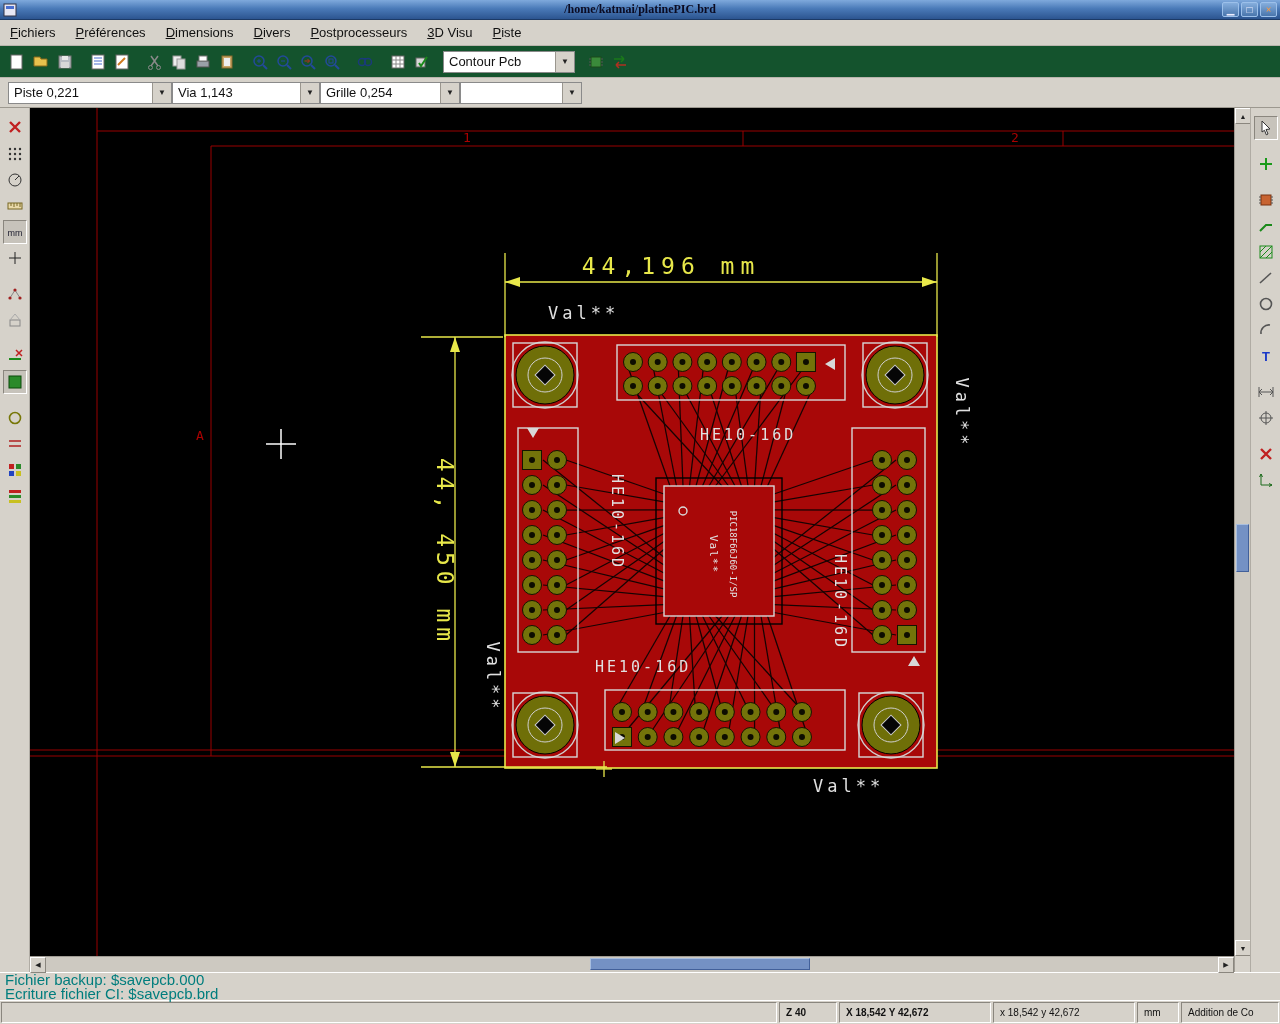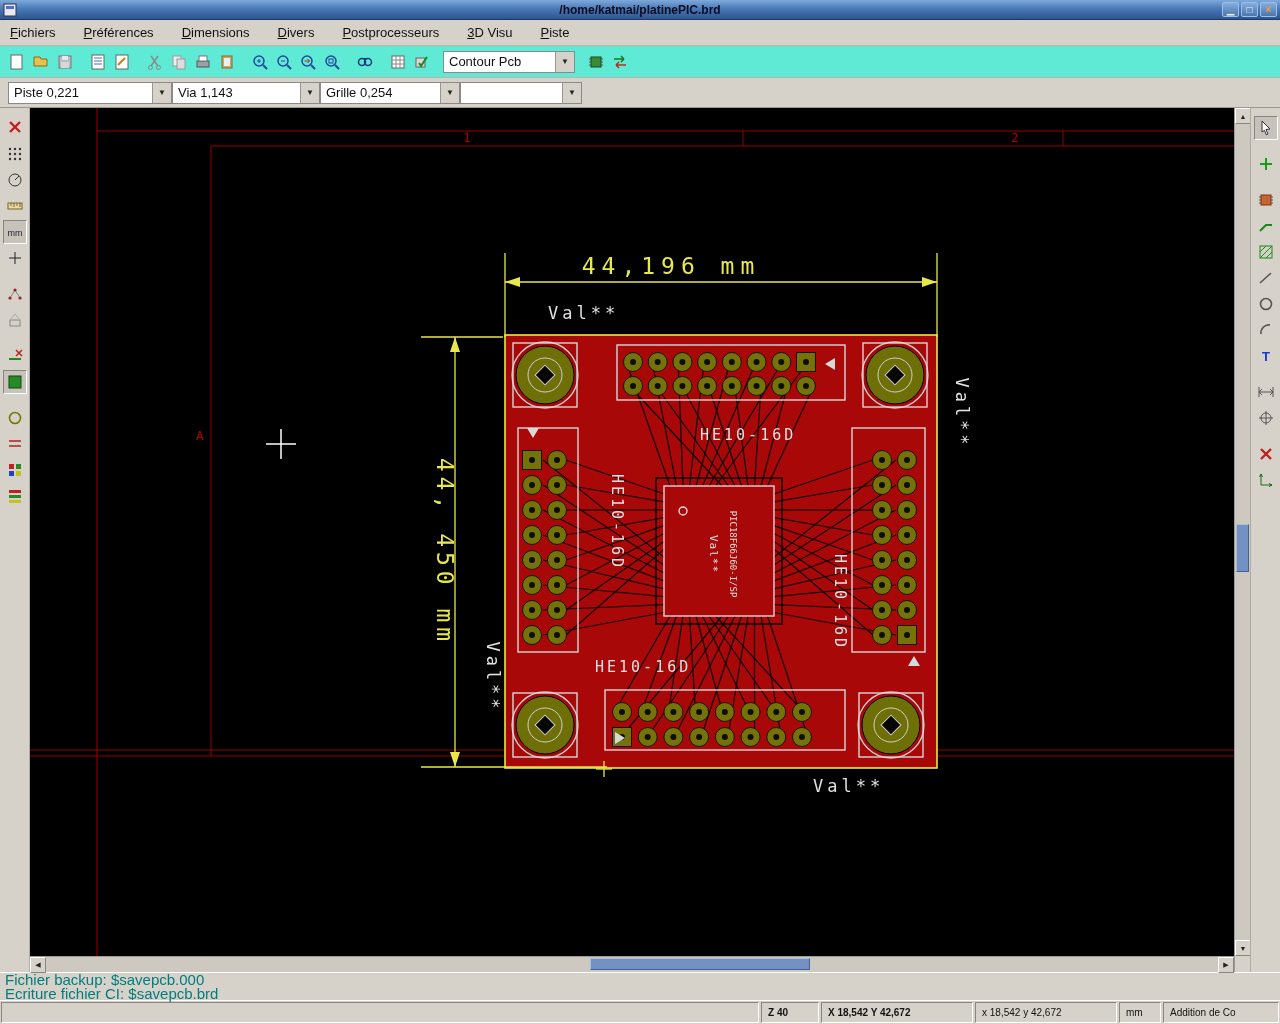--- a/index.html
+++ b/index.html
@@ -1,38 +1,38 @@
 <!DOCTYPE html>
 <html><head>
 <meta charset="utf-8">
 <style>
   *{margin:0;padding:0;box-sizing:border-box;}
   html,body{width:1280px;height:1024px;overflow:hidden;}
   body{font-family:"Liberation Sans",sans-serif;background:#d6d2ca;font-size:13px;color:#111;}
 
   
   .titlebar{height:20px;background:linear-gradient(180deg,#7fa9dc 0%,#4a7ab8 45%,#2c5590 100%);
-    display:flex;align-items:center;position:relative;padding:0 3px;border-bottom:1px solid #1c3a66;}
+    display:flex;align-items:center;position:relative;padding:0 3px;border-bottom:1px solid #1c3a66;font-family:Liberation Serif, serif;}
   .titlebar .title{position:absolute;left:0;right:0;text-align:center;font-weight:bold;
     color:#0b0b22;font-size:12px;}
   .winbtns{margin-left:auto;display:flex;gap:2px;z-index:2;}
   .wbtn{width:17px;height:15px;display:flex;align-items:center;justify-content:center;
     font-size:10px;color:#eef;background:linear-gradient(#85aedd,#4a76ad);
     border:1px solid #9cc0ea;border-radius:2px;cursor:default;}
   .wbtn.close{color:#ff9a3c;font-weight:bold;}
   .appicon{width:14px;height:14px;z-index:2;}
 
   
-  .menubar{height:26px;background:#d6d2ca;display:flex;align-items:center;gap:28px;
+  .menubar{height:26px;background:#d6d2ca;display:flex;align-items:center;gap:20px;
     padding:0 10px;border-bottom:1px solid #b9b5ad;}
   .menu-item{display:inline-block;cursor:default;}
   .menu-item::first-letter{text-decoration:underline;}
 
   
-  .toolbar{height:32px;background:#5eead4;display:flex;align-items:center;gap:0;
+  .toolbar{height:32px;background:#14532d;display:flex;align-items:center;gap:0;
     padding:0 5px;border-bottom:1px solid #b9b5ad;}
   .toolbar2{height:30px;background:#d6d2ca;display:flex;align-items:center;
     padding:0 8px;border-bottom:1px solid #9c988f;}
   .ti{width:24px;height:24px;display:flex;align-items:center;justify-content:center;
     border:1px solid transparent;}
   .ti.pressed{border:1px solid #8a867e;border-right-color:#fff;border-bottom-color:#fff;
     background:#c7c3bb;}
   .ti svg{display:block;}
   .tsep{width:9px;height:22px;}
   .combo{height:22px;background:#fff;border:1px solid #8a8a8a;display:flex;align-items:center;}
@@ -736,14 +736,14 @@
   <div>Fichier backup: $savepcb.000</div>
   <div>Ecriture fichier CI: $savepcb.brd</div>
 </div>
 
 <div class="statusbar">
   <div class="sb spacer"></div>
   <div class="sb b" style="width:58px">Z 40</div>
   <div class="sb b" style="width:152px">X 18,542 Y 42,672</div>
   <div class="sb" style="width:142px">x 18,542 y 42,672</div>
   <div class="sb" style="width:42px">mm</div>
-  <div class="sb" style="width:116px">Addition de Co</div>
+  <div class="sb" style="width:98px">Addition de Co</div>
 </div>
 
 </body></html>

